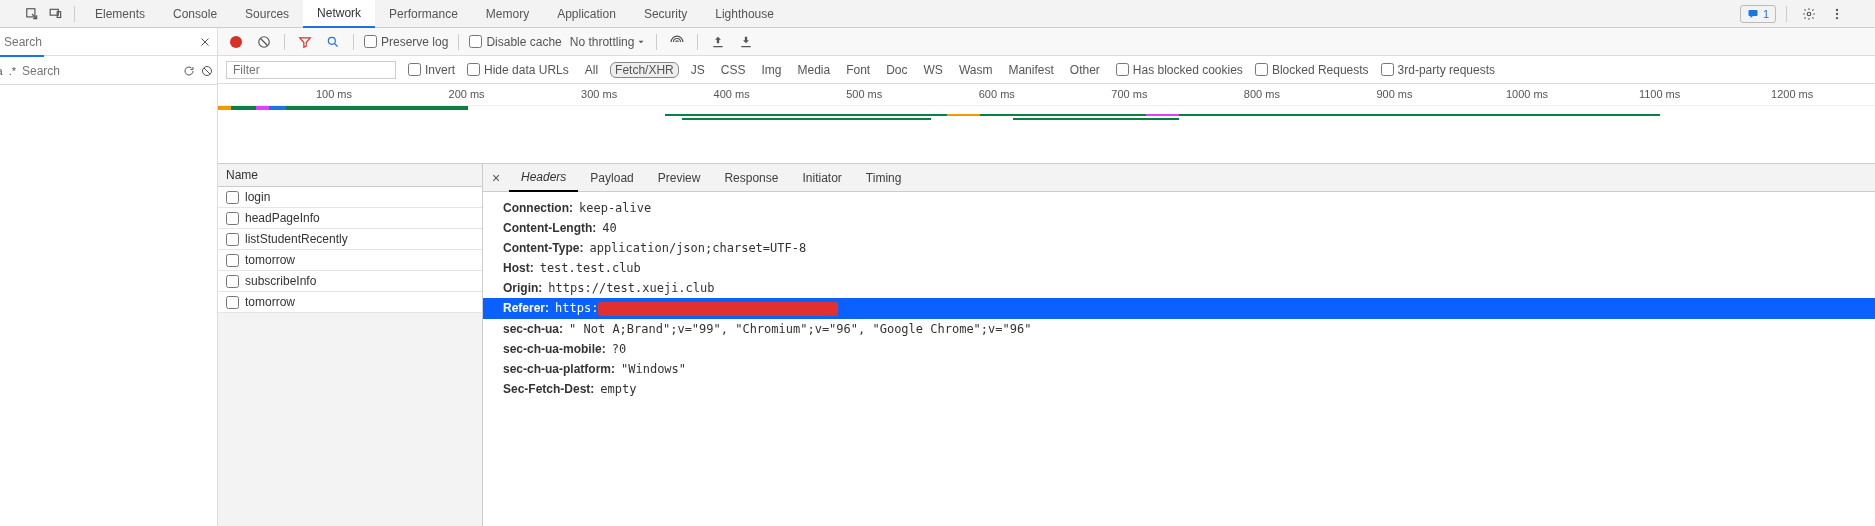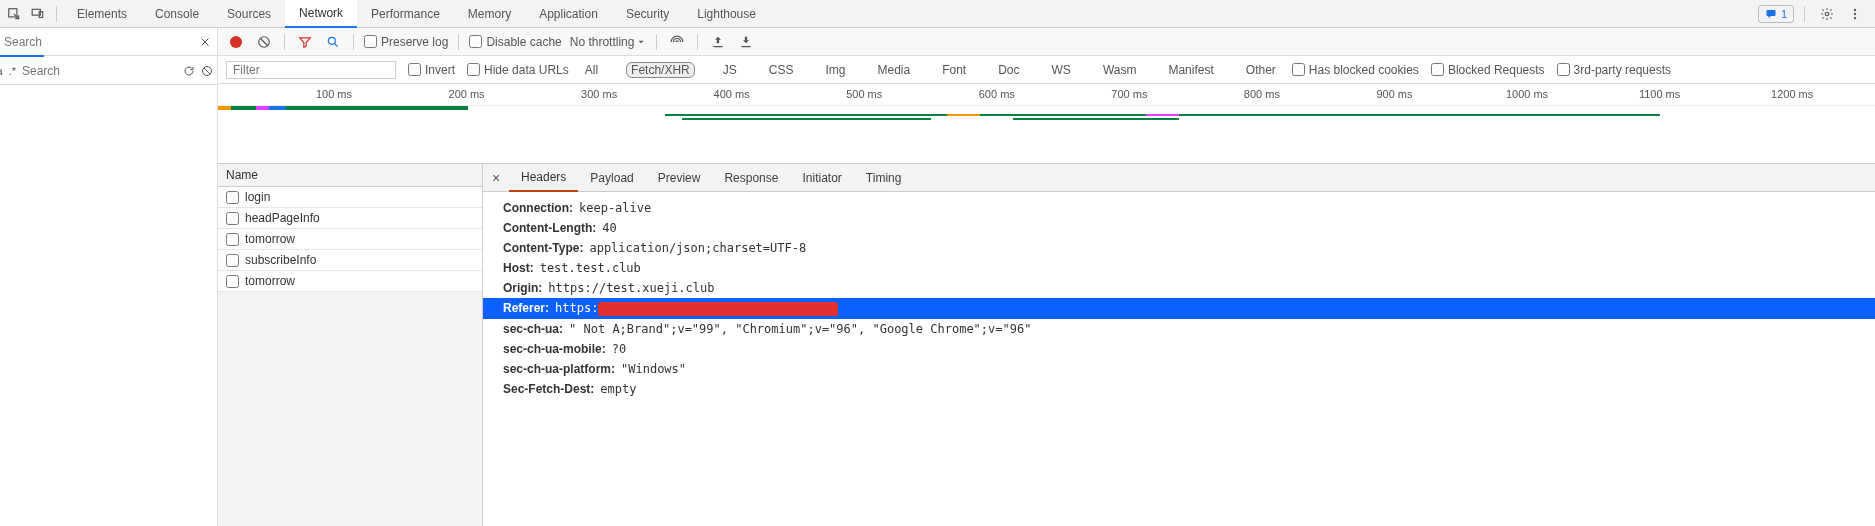--- a/index.html
+++ b/index.html
@@ -1,17 +1,17 @@
 <!DOCTYPE html>
 <html><head>
 <meta charset="utf-8">
 <style>
 * { box-sizing: border-box; margin: 0; padding: 0; }
 body { font-family: "Segoe UI", Arial, sans-serif; font-size: 12px; color: #333; background: #fff; overflow: hidden; width: 1875px; height: 526px; }
-.top-tabs { display: flex; align-items: center; height: 28px; border-bottom: 1px solid #ccc; background: #f3f3f3; padding: 0 2px; }
+.top-tabs { display: flex; align-items: center; height: 28px; border-bottom: 1px solid #ccc; background: #f3f3f3; padding: 0 20px; }
 .top-tabs .icon-btn { width: 24px; height: 24px; display: flex; align-items: center; justify-content: center; color: #555; }
 .top-tabs .sep { width: 1px; height: 16px; background: #ccc; margin: 0 6px; }
 .top-tabs .tab { padding: 0 14px; color: #555; height: 28px; display: flex; align-items: center; cursor: pointer; }
 .top-tabs .tab.active { color: #333; border-bottom: 2px solid #1a73e8; margin-bottom: -1px; background: #fff; }
 .top-tabs .spacer { flex: 1; }
 .top-tabs .right-group { display: flex; align-items: center; gap: 4px; padding-right: 6px; }
 .badge { display: flex; align-items: center; gap: 4px; border: 1px solid #bbb; border-radius: 3px; padding: 0 6px; height: 18px; color: #1a73e8; font-size: 11px; }
 
 .main { display: flex; height: calc(100% - 28px); }
 .left-panel { width: 218px; border-right: 1px solid #ddd; display: flex; flex-direction: column; background: #fff; }
@@ -25,42 +25,42 @@
 .right-panel { flex: 1; display: flex; flex-direction: column; }
 .toolbar { display: flex; align-items: center; height: 28px; border-bottom: 1px solid #ddd; padding: 0 8px; gap: 8px; background: #f8f8f8; }
 .tb-icon { width: 20px; height: 20px; display: flex; align-items: center; justify-content: center; color: #555; }
 .tb-sep { width: 1px; height: 16px; background: #ccc; margin: 0 2px; }
 .tb-check { display: flex; align-items: center; gap: 4px; color: #555; }
 .tb-check input { margin: 0; }
 .throttling { display: flex; align-items: center; gap: 2px; color: #555; }
 
 .filter-row { display: flex; align-items: center; height: 28px; border-bottom: 1px solid #ddd; padding: 0 8px; gap: 12px; background: #fff; font-size: 12px; }
 .filter-input { border: 1px solid #ccc; padding: 1px 6px; width: 170px; font-size: 12px; color: #888; height: 18px; outline: none; }
-.chip-group { display: flex; align-items: center; gap: 24px; }
+.chip-group { display: flex; align-items: center; gap: 8px; }
 .chip { color: #555; cursor: pointer; padding: 1px 4px; }
 .chip.active { border: 1px solid #888; padding: 0 4px; border-radius: 6px; background: #eee; }
 
 .timeline { height: 80px; border-bottom: 1px solid #ccc; position: relative; background: #fff; }
 .timeline .ruler { height: 22px; display: flex; position: relative; border-bottom: 1px solid #eee; }
 .timeline .tick { position: absolute; top: 4px; font-size: 11px; color: #555; transform: translateX(-50%); }
 .timeline .bar { position: absolute; height: 4px; }
 .timeline .bar.thin { height: 2px; }
 
 .content-area { flex: 1; display: flex; }
 .request-list { width: 265px; border-right: 1px solid #ccc; display: flex; flex-direction: column; background: #f3f3f3; }
 .request-list .header-row { background: #f3f3f3; border-bottom: 1px solid #ccc; padding: 4px 8px; font-weight: 400; color: #333; }
 .request-list .row { display: flex; align-items: center; gap: 6px; padding: 3px 8px; border-bottom: 1px solid #e6e6e6; background: #fff; cursor: pointer; }
 .request-list .row:first-of-type { background: #eaeaea; }
 .request-list .row input { margin: 0; }
 
 .detail-panel { flex: 1; display: flex; flex-direction: column; background: #fff; }
 .detail-tabs { display: flex; align-items: center; height: 28px; border-bottom: 1px solid #ccc; background: #f3f3f3; }
 .detail-tabs .close { width: 26px; display: flex; align-items: center; justify-content: center; color: #555; cursor: pointer; font-size: 14px; }
 .detail-tabs .dtab { padding: 0 12px; color: #404040; height: 28px; display: flex; align-items: center; cursor: pointer; }
-.detail-tabs .dtab.active { color: #333; border-bottom: 2px solid #c2410c; margin-bottom: -1px; }
+.detail-tabs .dtab.active { color: #333; border-bottom: 2px solid #000000; margin-bottom: -1px; font-style: italic; }
 
 .headers-body { padding: 6px 0 6px 20px; font-size: 12px; overflow: auto; flex: 1; }
 .hdr-line { display: flex; padding: 3px 0; align-items: center; }
 .hdr-name { font-weight: 700; color: #333; }
 .hdr-val { font-family: Consolas, monospace; color: #333; margin-left: 6px; white-space: nowrap; }
 .hdr-line.sel { background: #0b61ff; color: #fff; margin-left: -20px; padding-left: 20px; }
 .hdr-line.sel .hdr-name { color: #fff; }
 .hdr-line.sel .hdr-val { color: #fff; }
 .redact { display: inline-block; width: 240px; height: 14px; background: #e03030; border-radius: 3px; vertical-align: middle; }
 
@@ -283,20 +283,24 @@
         <div class="row">
             <input type="checkbox" style="">
             <span>login</span>
           </div>
         <div class="row">
             <input type="checkbox" style="">
             <span>headPageInfo</span>
           </div>
         <div class="row">
             <input type="checkbox" style="">
+            <span>listStudentRecently</span>
+          </div>
+        <div class="row">
+            <input type="checkbox" style="">
             <span>tomorrow</span>
           </div>
         <div class="row">
             <input type="checkbox" style="">
             <span>subscribeInfo</span>
           </div>
         <div class="row">
             <input type="checkbox" style="">
             <span>tomorrow</span>
           </div>

